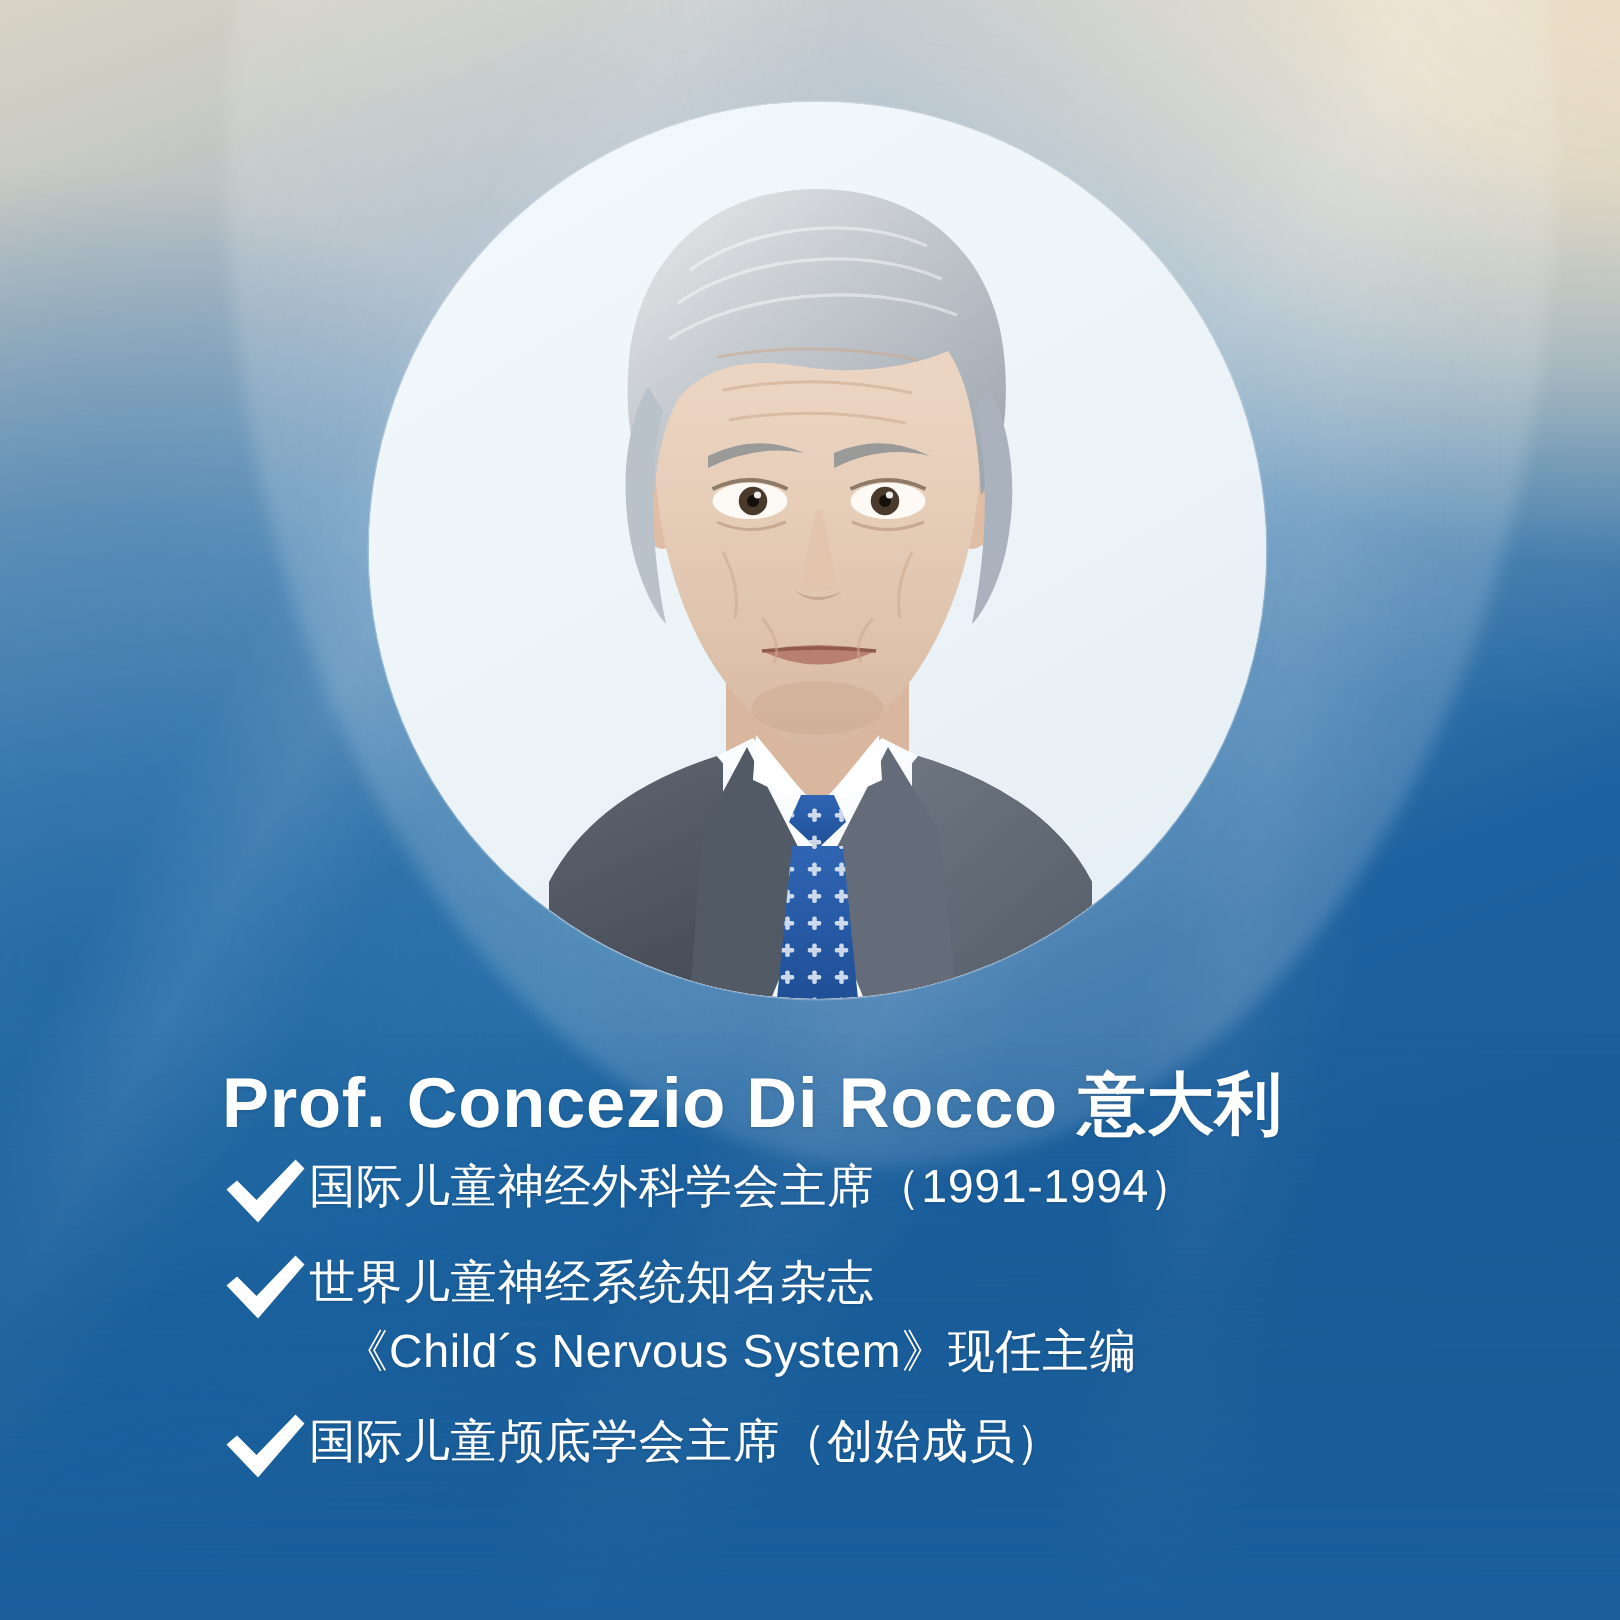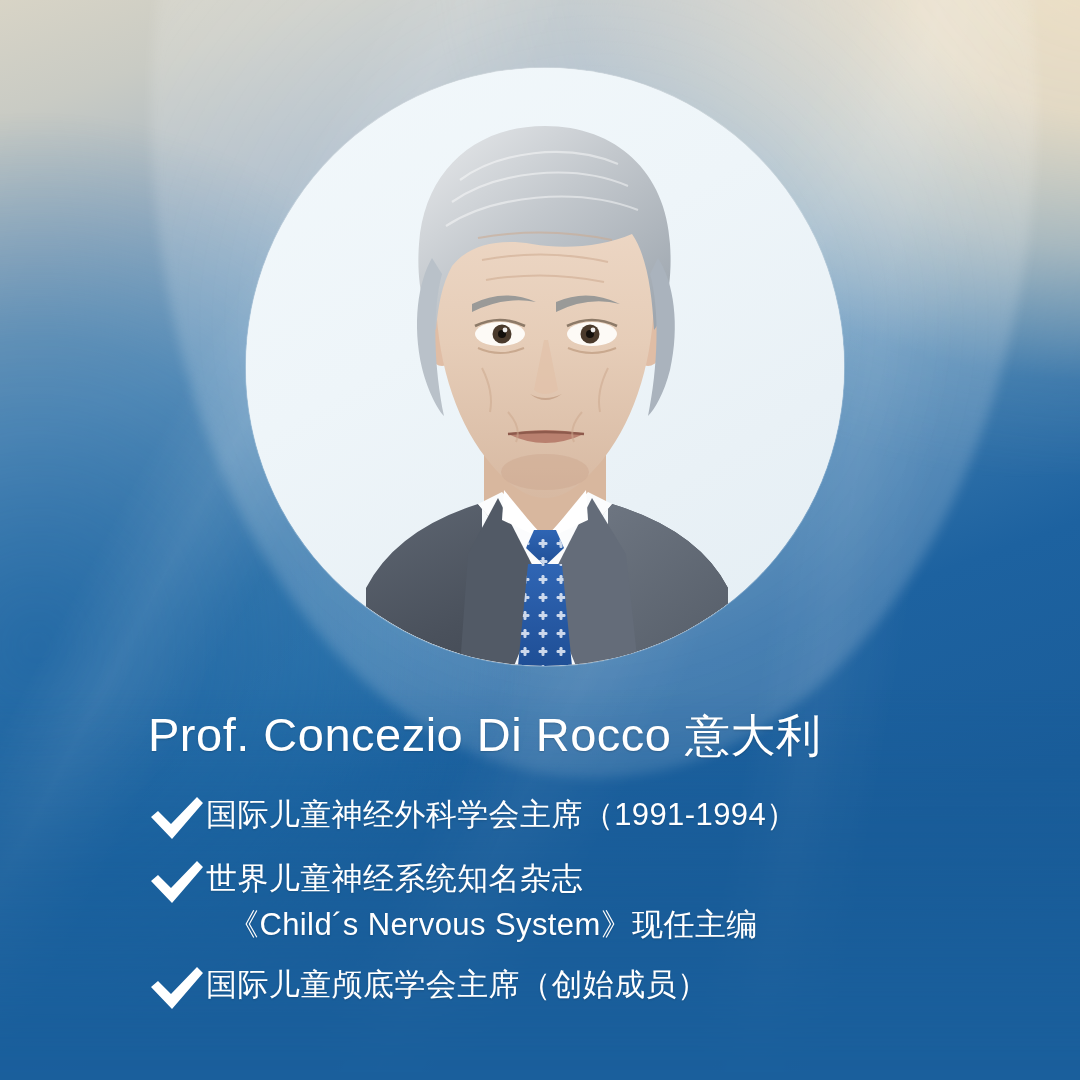--- a/index.html
+++ b/index.html
@@ -118,33 +118,33 @@
     background: linear-gradient(150deg, #f2f8fb 0%, #eef5f9 40%, #e9f1f6 70%, #e4eef4 100%);
   }
   .portrait-svg { position: absolute; inset: 0; width: 100%; height: 100%; display: block; }
 
   
   .name-line {
     position: absolute;
     left: 148px;
     top: 706px;
     font-size: 47px;
-    font-weight: 400;
+    font-weight: 700;
     letter-spacing: 0.5px;
     color: #ffffff;
     white-space: nowrap;
     text-shadow: 0 1px 2px rgba(0,0,0,0.18);
     text-align: right;
   }
   .name-cn { font-size: 45px; }
 
   .bullets {
     position: absolute;
     left: 148px;
-    top: 792px;
+    top: 768px;
     width: 880px;
   }
   .bullet {
     display: flex;
     align-items: flex-start;
     margin-bottom: 14px;
   }
   .check-icon {
     flex: 0 0 auto;
     width: 58px;

